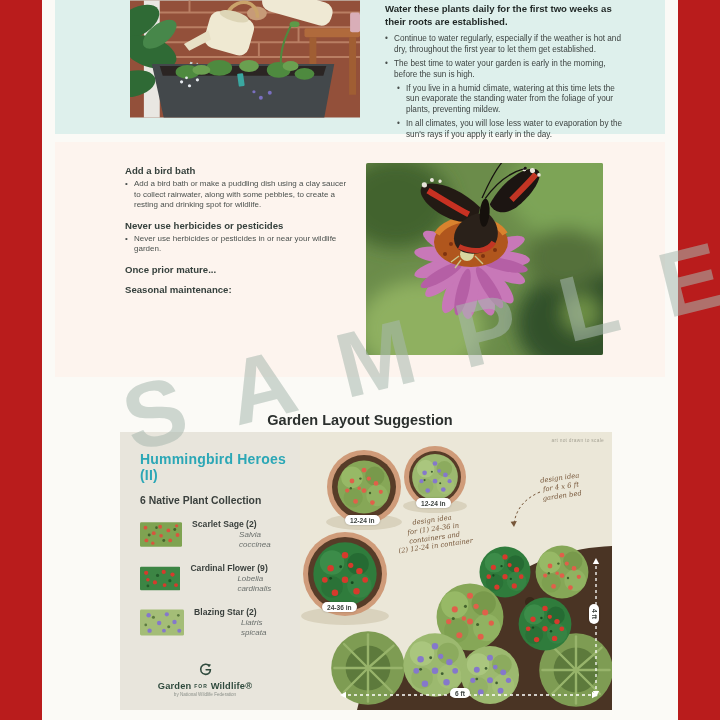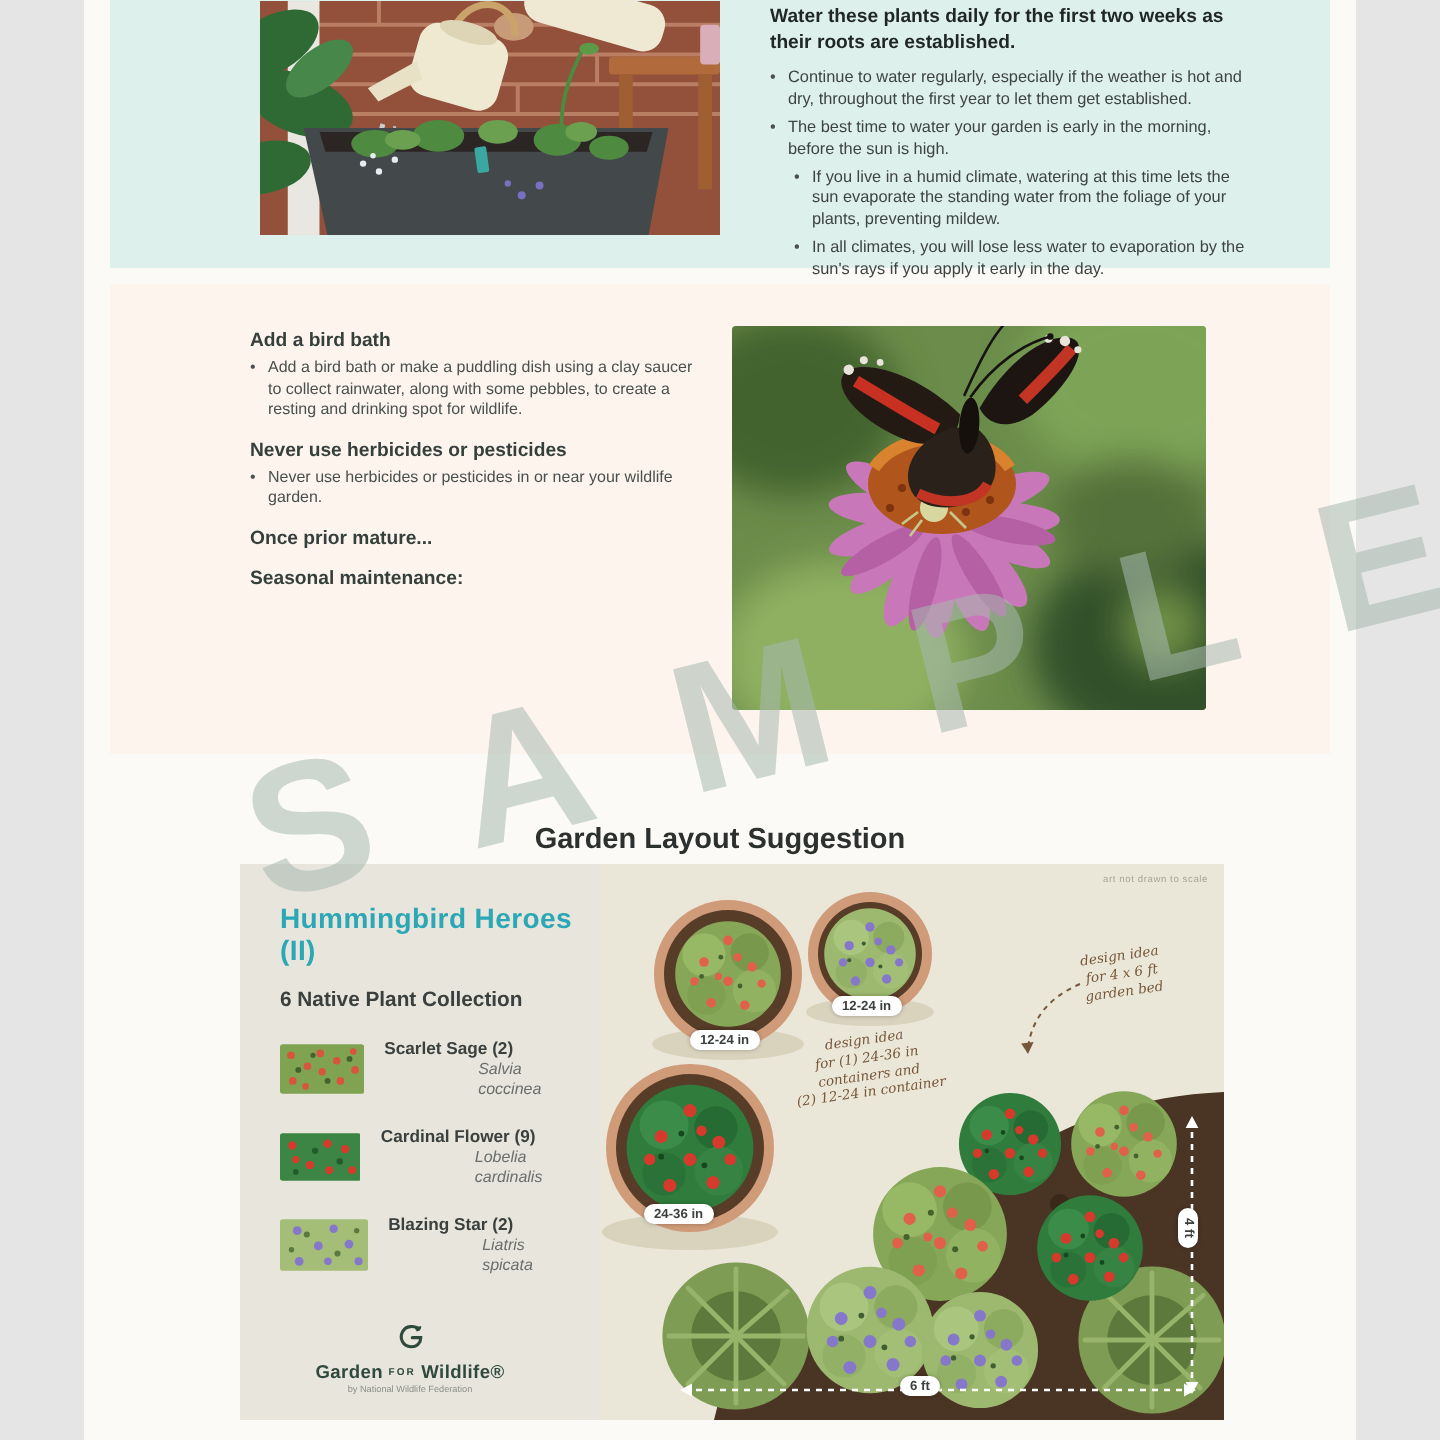--- a/index.html
+++ b/index.html
@@ -1,16 +1,16 @@
 <!DOCTYPE html>
 <html><head>
 <meta charset="utf-8">
 <style>
   html,body{margin:0;padding:0;}
-  #stage{position:relative;width:720px;height:720px;background:#e5e5e5;overflow:hidden;
+  #stage{position:relative;width:720px;height:720px;background:#b91c1c;overflow:hidden;
          font-family:"Liberation Sans",sans-serif;}
   .page{position:absolute;left:42px;top:0;width:636px;height:720px;background:#fbfaf6;}
 
   
   .sec-water{position:absolute;left:13px;top:0;width:610px;height:134px;background:#def0ec;}
   .photo1{position:absolute;left:75px;top:0;width:230px;height:118px;overflow:hidden;}
   .water-text{position:absolute;left:330px;top:3px;width:242px;}
   .watering-h{font-size:9.6px;font-weight:bold;color:#1f2624;line-height:1.32;margin-bottom:6px;}
   .b{position:relative;padding-left:9px;font-size:8.2px;color:#3e4442;line-height:1.32;margin-bottom:3px;}
   .b::before{content:"•";position:absolute;left:0;top:0;color:#4a504e;}

